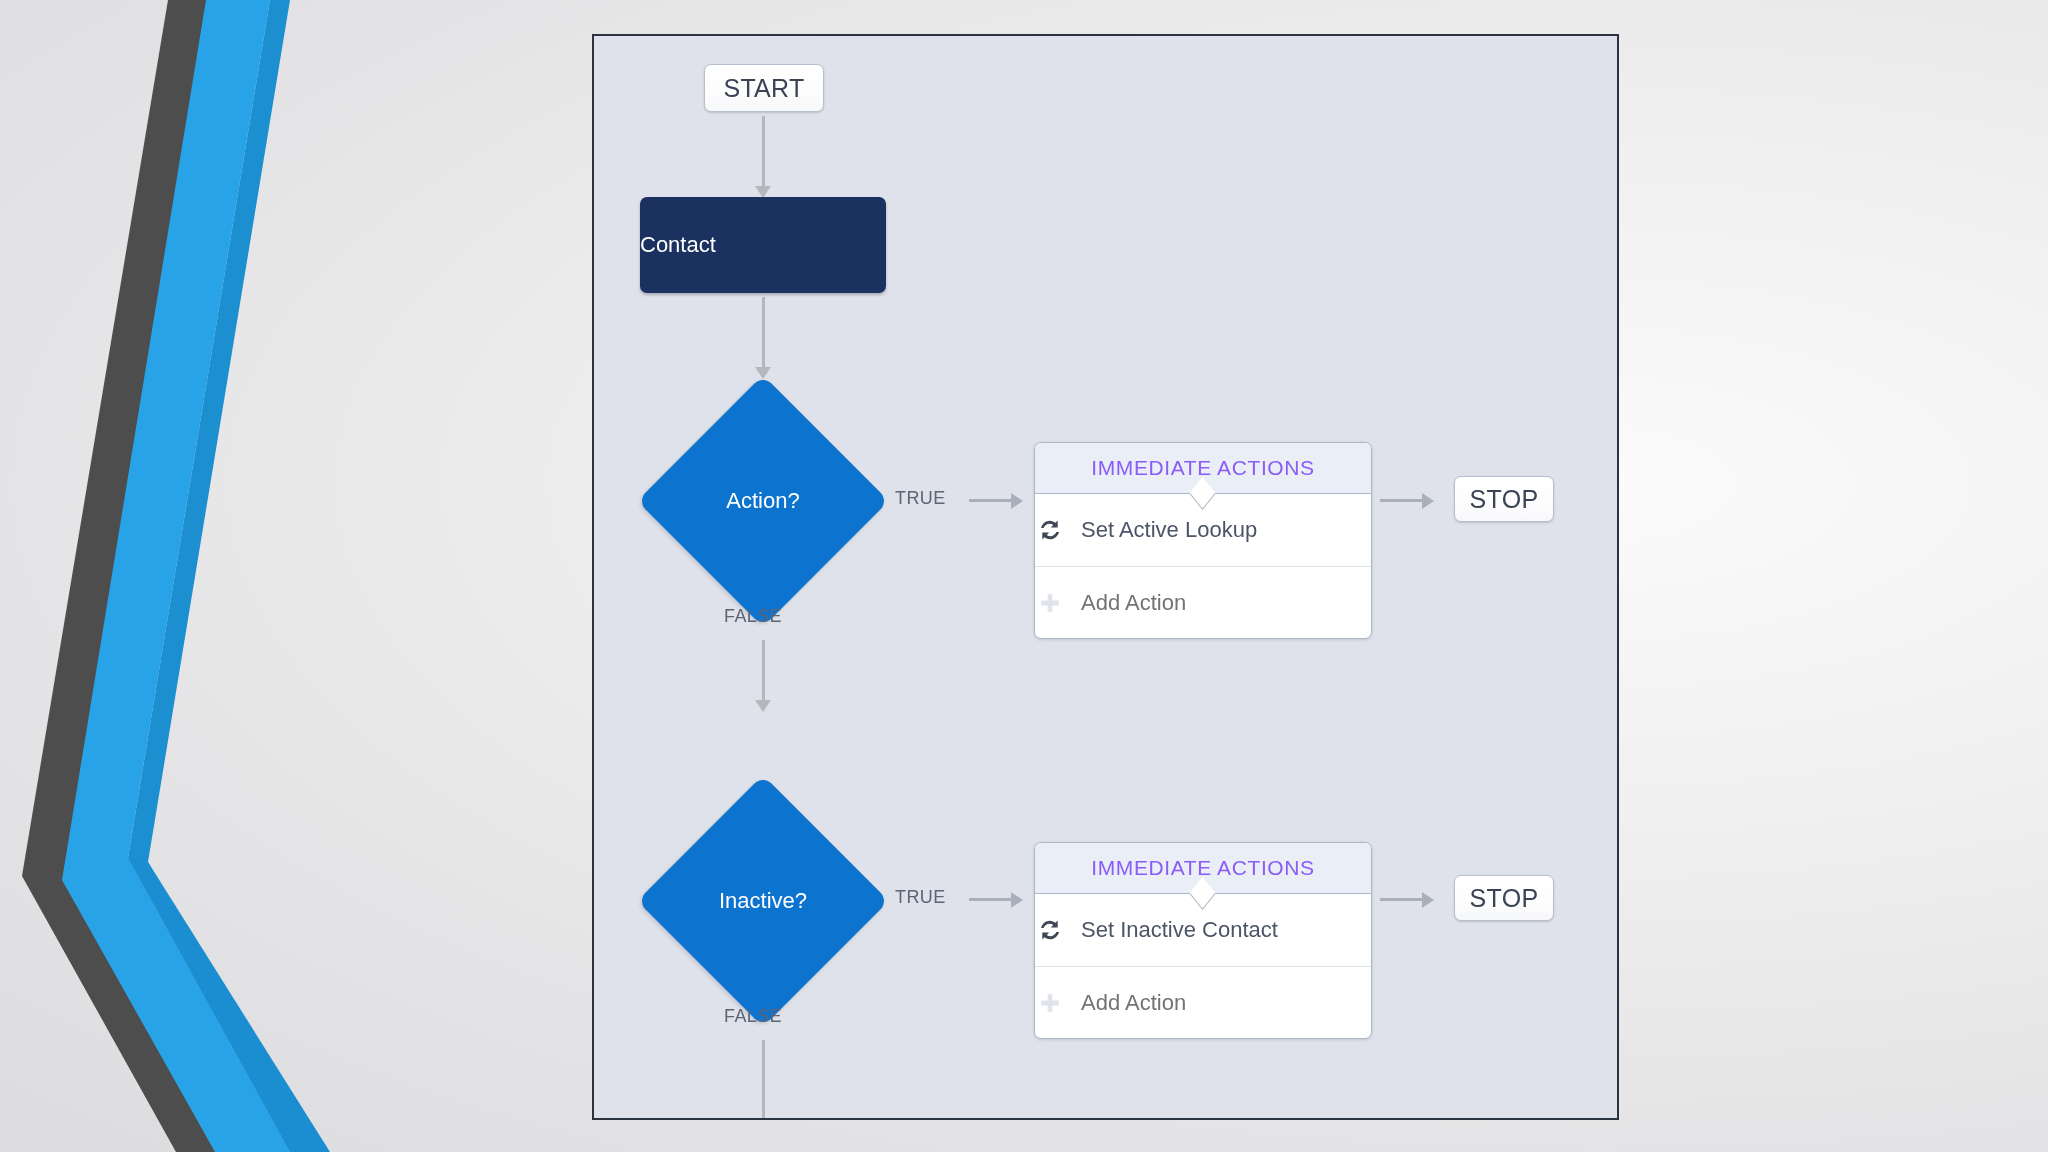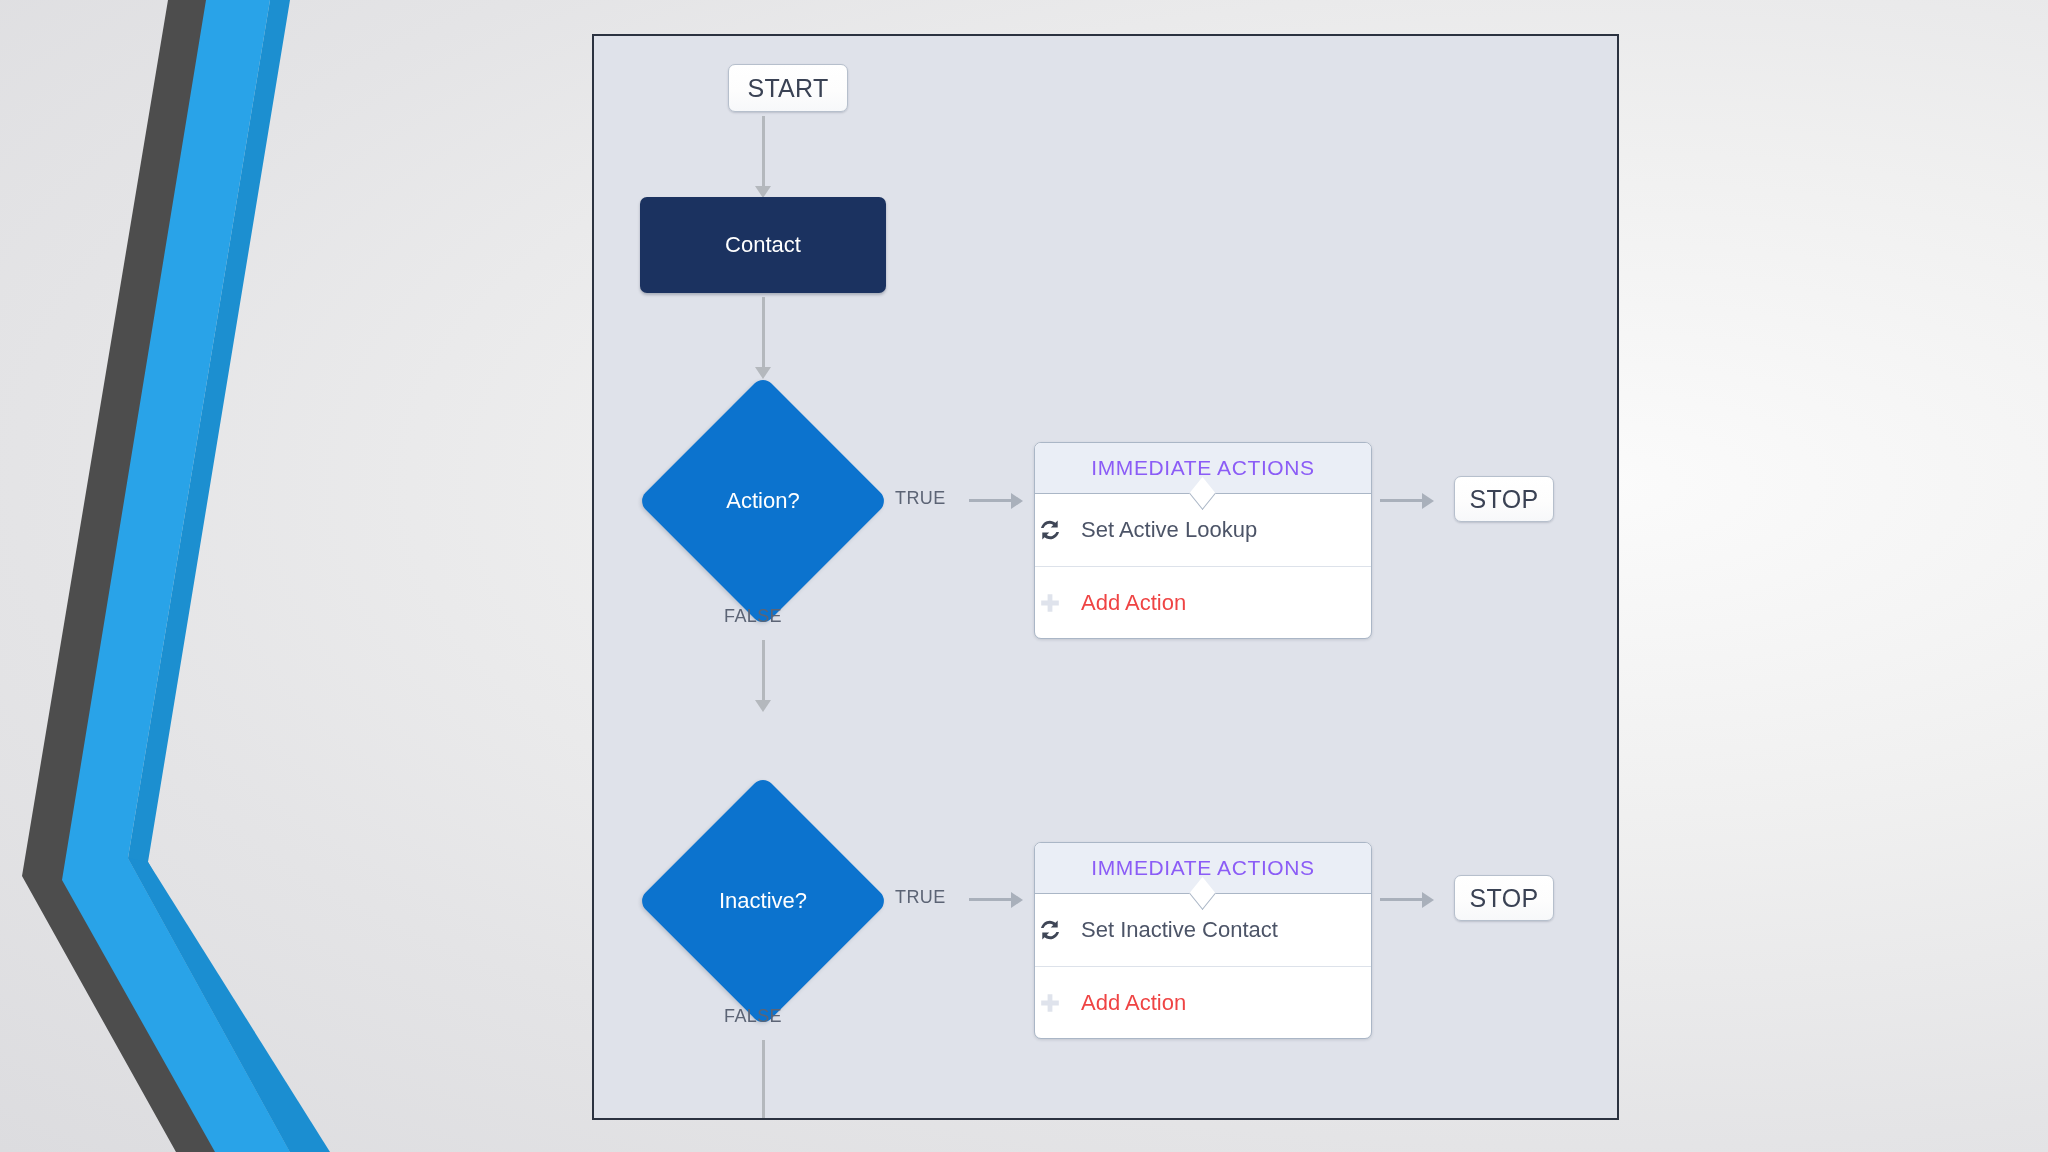--- a/index.html
+++ b/index.html
@@ -54,21 +54,21 @@
 
   
   .object-node {
     background: #1b3260;
     border-radius: 7px;
     box-shadow: 0 2px 3px rgba(30,40,60,0.28);
     color: #ffffff;
     font-size: 22px;
     display: flex;
     align-items: center;
-    justify-content: center;
+    justify-content: flex-start;
   }
 
   
   .diamond-wrap {
     position: absolute;
     display: flex;
     align-items: center;
     justify-content: center;
   }
   .diamond-shape {
@@ -125,21 +125,21 @@
   }
   .action-row {
     height: 72px;
     display: flex;
     align-items: center;
     box-sizing: border-box;
     font-size: 22px;
     color: #4c5467;
   }
   .action-row.divider { border-top: 1px solid #dde2ea; }
-  .action-row.add { color: #ef4444; align-items: center; }
+  .action-row.add { color: #737373; align-items: center; }
   .row-icon {
     width: 30px; height: 26px;
     margin-right: 16px;
     display: flex;
     align-items: center;
     justify-content: center;
     flex: none;
   }
 
   
@@ -186,21 +186,21 @@
 
   <polygon points="206,0 270,0 128,858 290,1152 215,1152 62,880" fill="#29a3e8"></polygon>
 
   <polygon points="270,0 290,0 148,862 312,1152 290,1152 128,858" fill="#1c8fd0"></polygon>
 
   <polygon points="128,858 148,862 330,1152 290,1152" fill="#1b8ed1"></polygon>
 </svg>
 
 <div id="flow-panel">
 
-  <div class="node terminator" style="left:110px; top:28px; width:120px; height:48px;margin-left:24px;">
+  <div class="node terminator" style="left:110px; top:28px; width:120px; height:48px;">
     <span>START</span>
   </div>
 
   <div class="v-line" style="left:168px; top:80px; height:72px;"></div>
   <div class="v-arrow" style="left:161px; top:150px;"></div>
 
   <div class="node object-node" style="left:46px; top:161px; width:246px; height:96px;">
     <span>Contact</span>
   </div>
 

